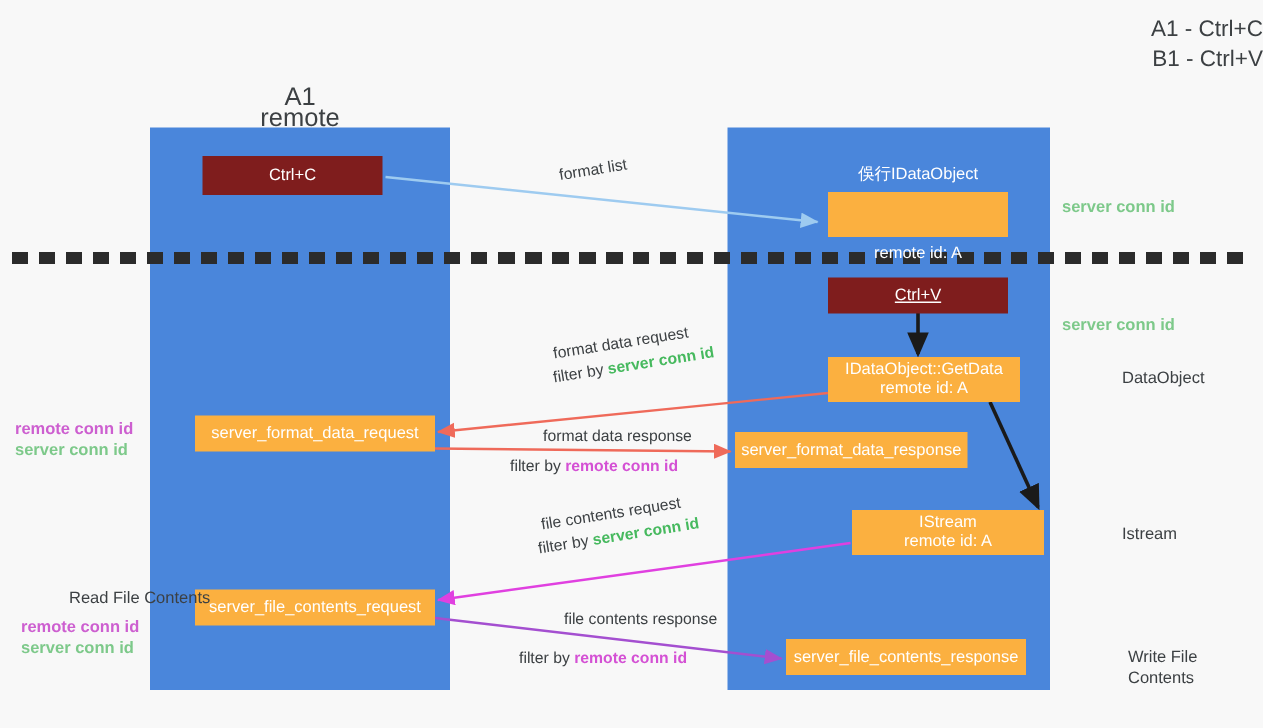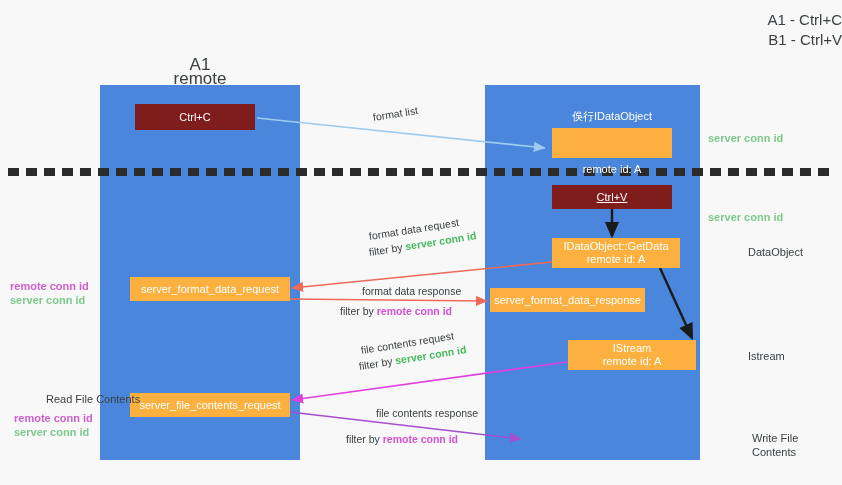--- a/index.html
+++ b/index.html
@@ -186,20 +186,23 @@
 
   <div class="abs box box-orange" style="left:490px; top:288px; width:155px; height:24px;">
     <div>server_format_data_response</div>
   </div>
 
   <div class="abs box box-orange" style="left:568px; top:340px; width:128px; height:30px;">
     <div>IStream</div>
     <div class="l2">remote id: A</div>
   </div>
 
+  <div class="abs box box-orange" style="left:524px; top:426px; width:160px; height:24px;">
+    <div>server_file_contents_response</div>
+  </div>
 
   <div class="abs arrow-label rot-up" style="left:374px; top:110px;">format list</div>
 
   <div class="abs arrow-label rot-up" style="left:370px; top:229px;">format data request</div>
   <div class="abs arrow-label rot-up" style="left:370px; top:245px;">
     <span>filter by </span><span class="hl-green">server conn id</span>
   </div>
 
   <div class="abs arrow-label" style="left:362px; top:284px;">format data response</div>
   <div class="abs arrow-label" style="left:340px; top:304px;">

